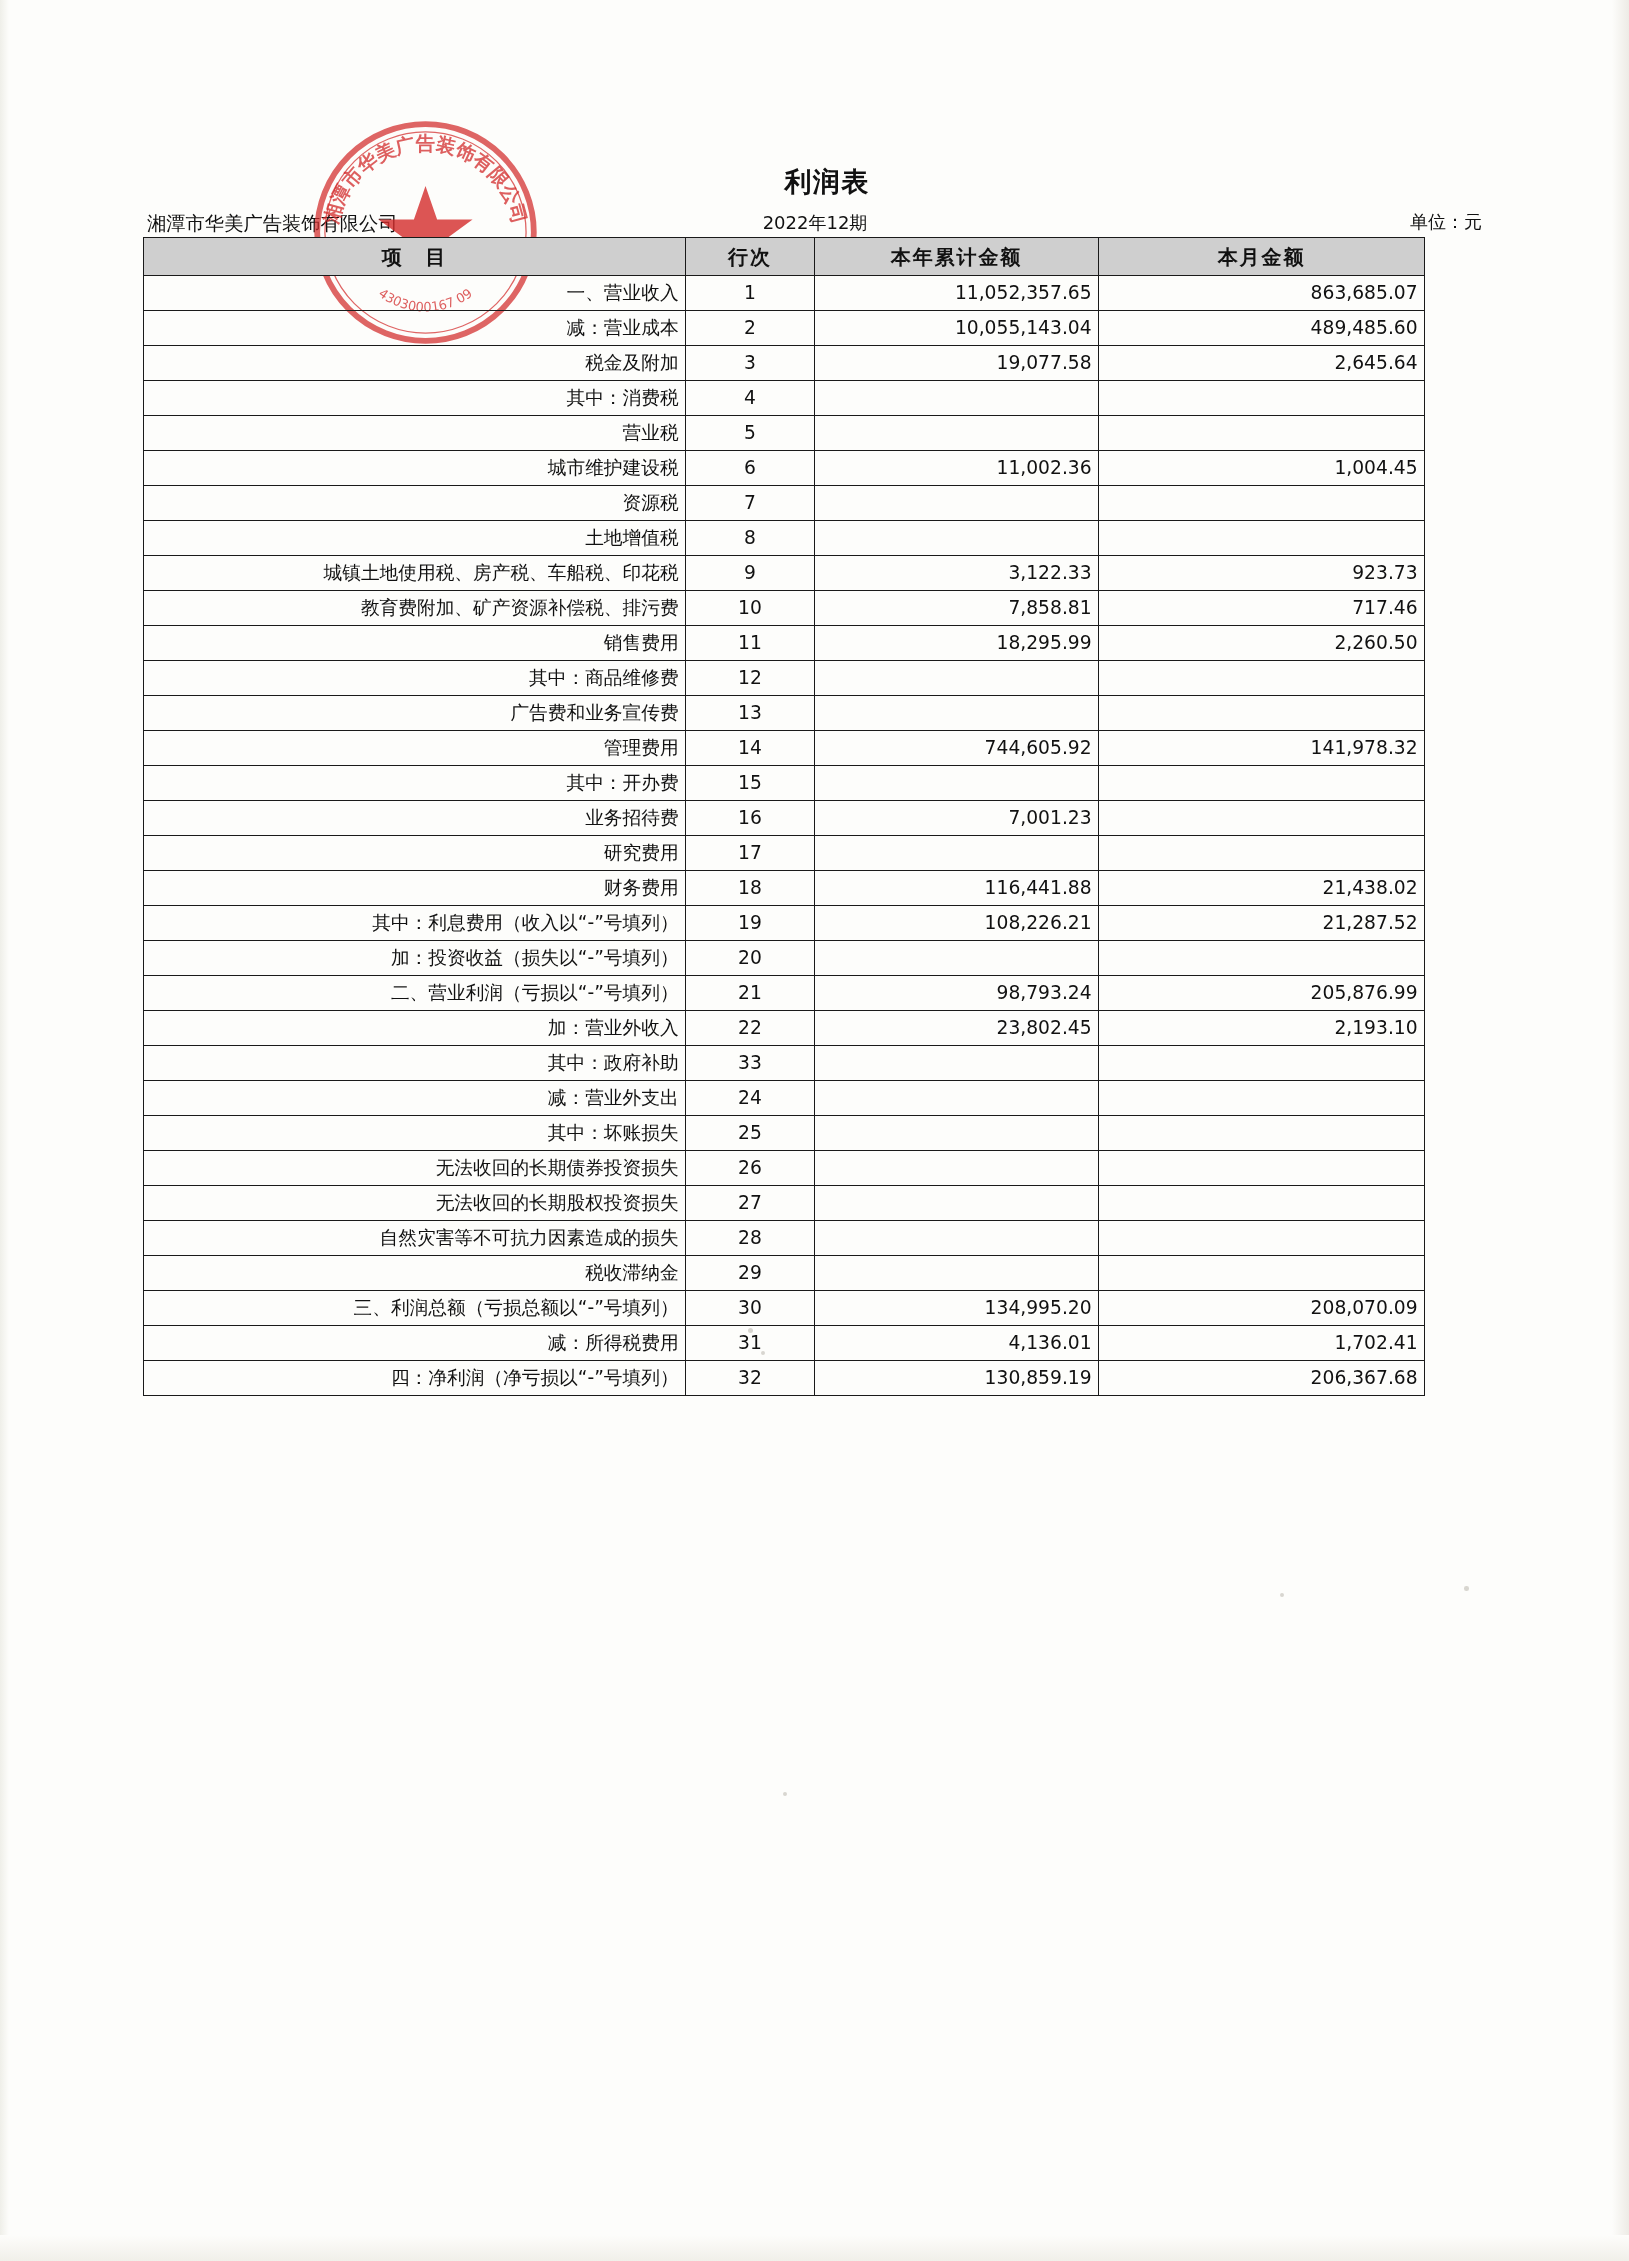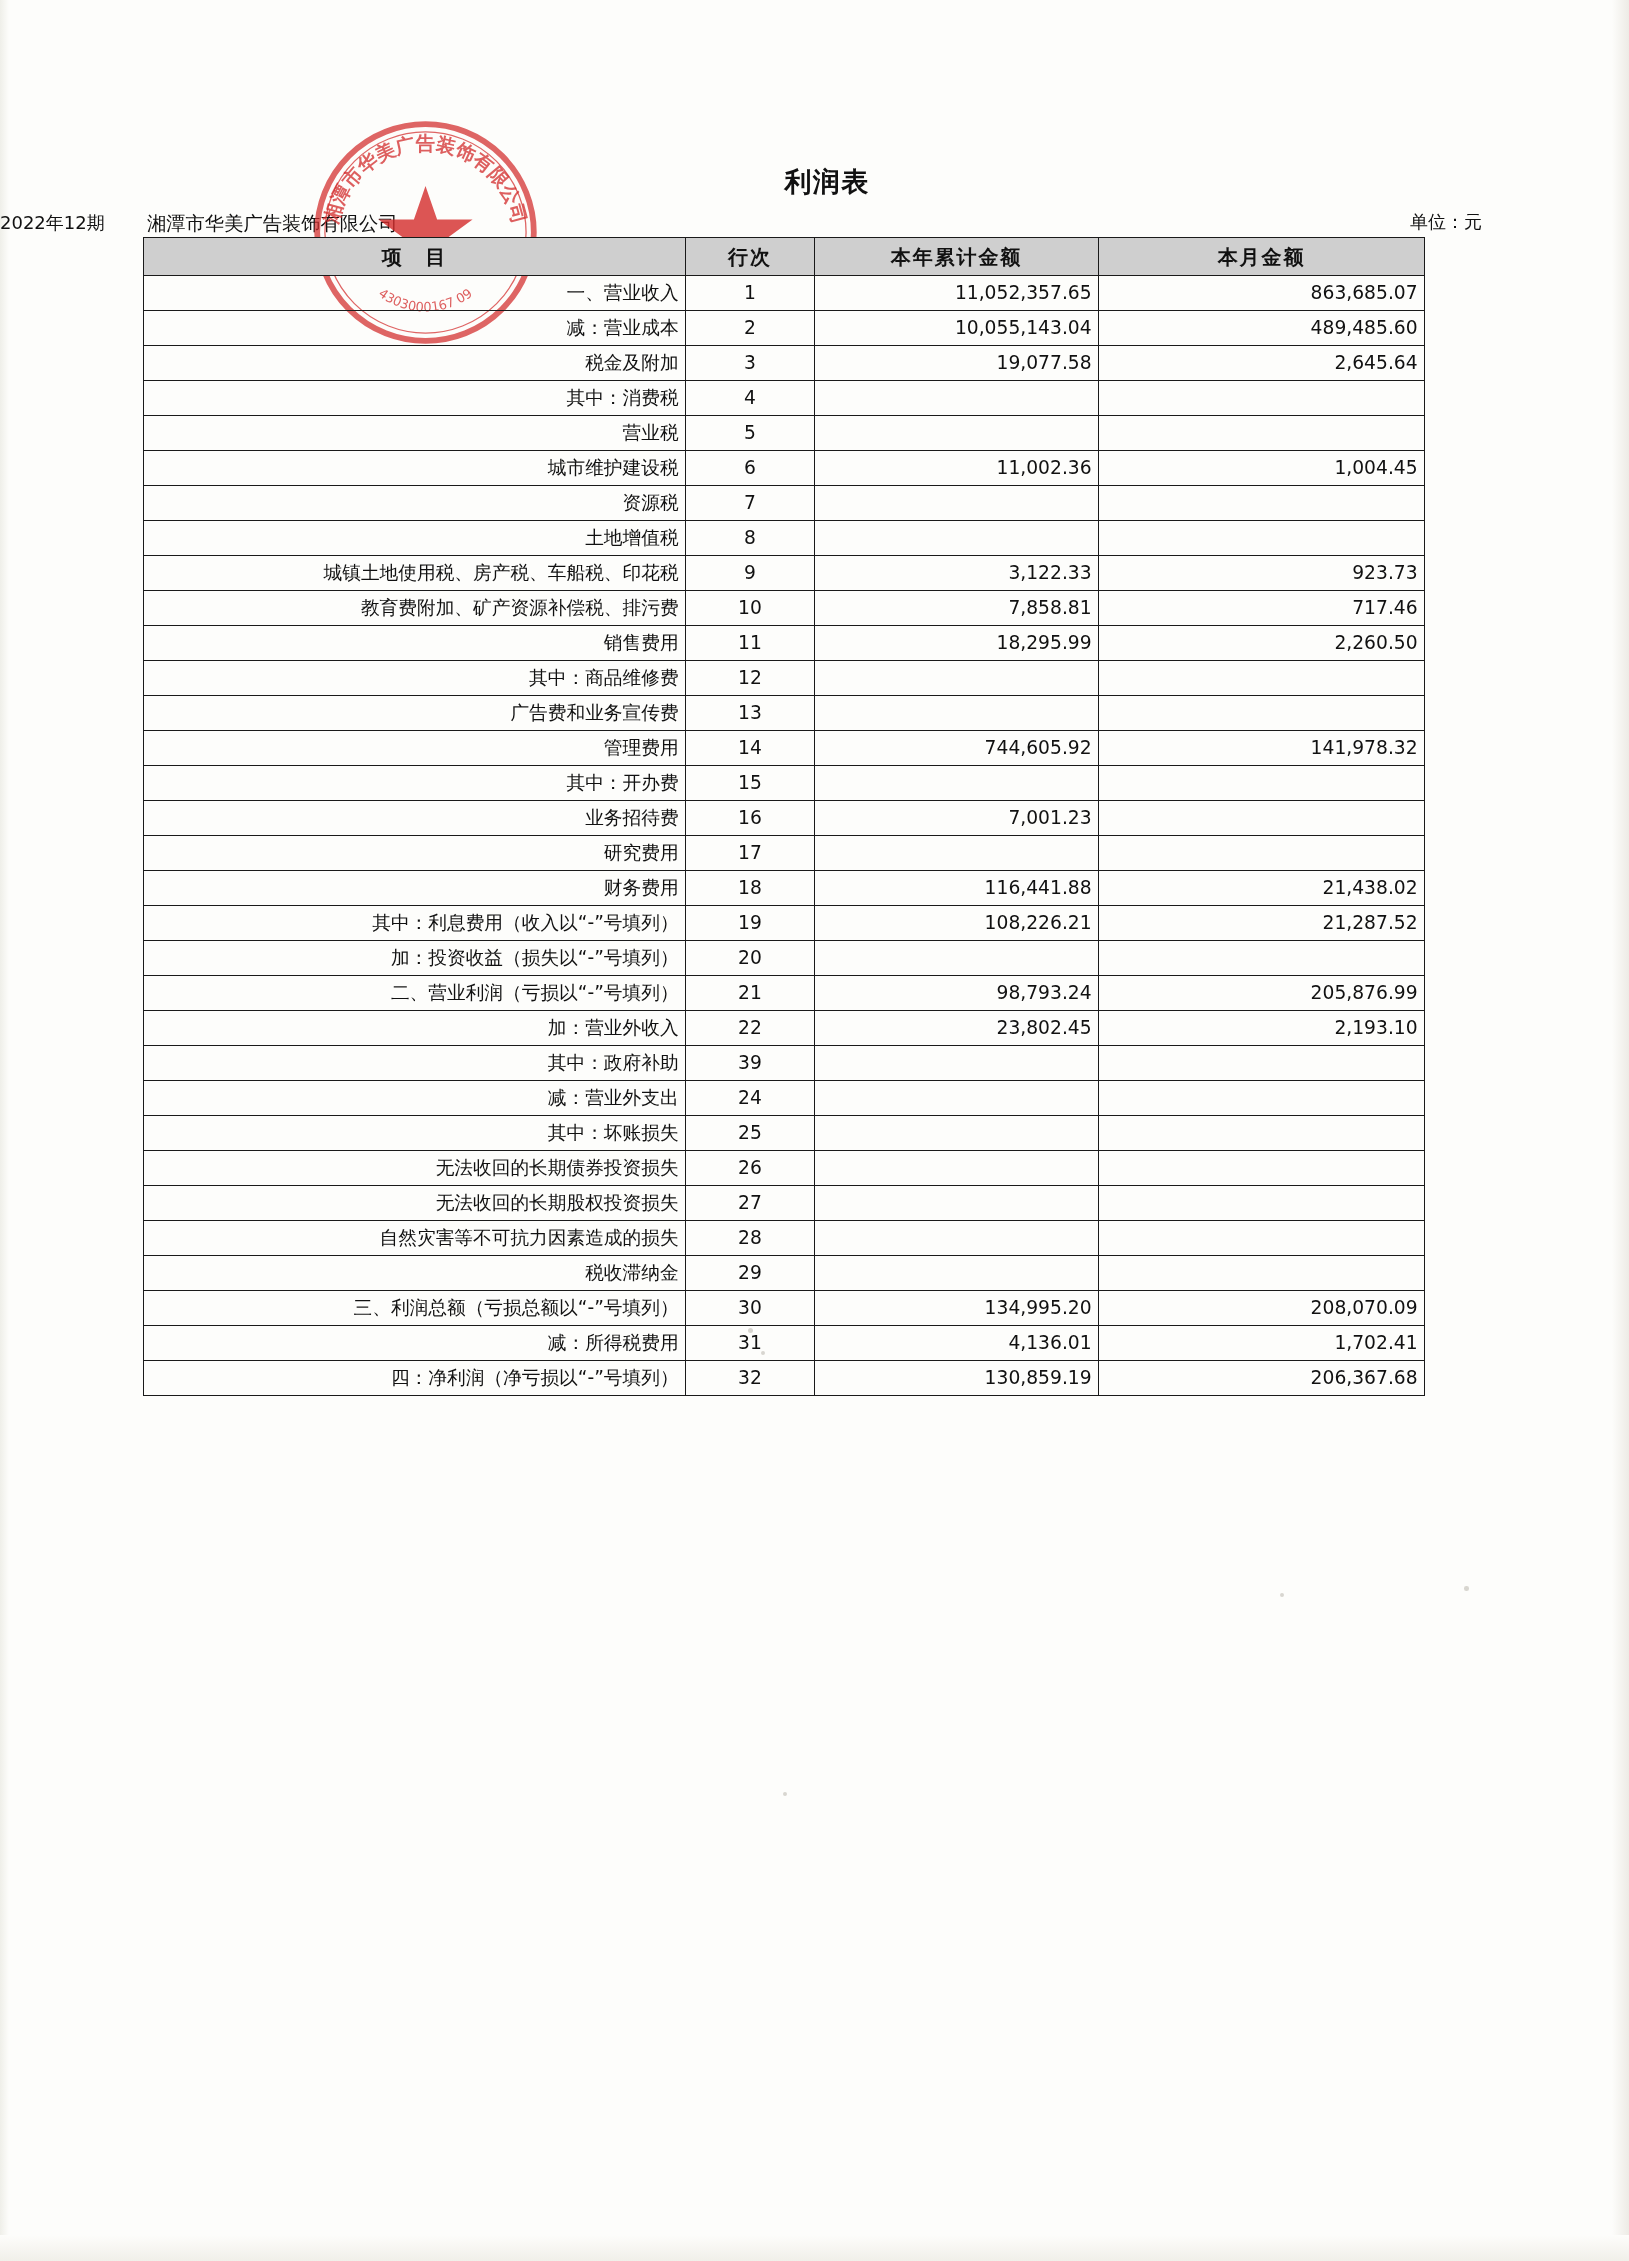--- a/index.html
+++ b/index.html
@@ -53,21 +53,21 @@
   .company-name {
     position: absolute;
     left: 147px;
     top: 210px;
     font-size: 19.3px;
   }
   .period {
     position: absolute;
     left: 0; right: 0;
     top: 211px;
-    text-align: left;
+    text-align: center;
     font-size: 18px;
   }
   .unit {
     position: absolute;
     right: 148px;
     top: 210px;
     font-size: 18px;
   }
 
   table.report {
@@ -312,21 +312,21 @@
           <td class="num">205,876.99</td>
         </tr>
       <tr>
           <td class="item">加：营业外收入</td>
           <td class="line">22</td>
           <td class="num">23,802.45</td>
           <td class="num">2,193.10</td>
         </tr>
       <tr>
           <td class="item">其中：政府补助</td>
-          <td class="line">39</td>
+          <td class="line">33</td>
           <td class="num"></td>
           <td class="num"></td>
         </tr>
       <tr>
           <td class="item">减：营业外支出</td>
           <td class="line">24</td>
           <td class="num"></td>
           <td class="num"></td>
         </tr>
       <tr>

